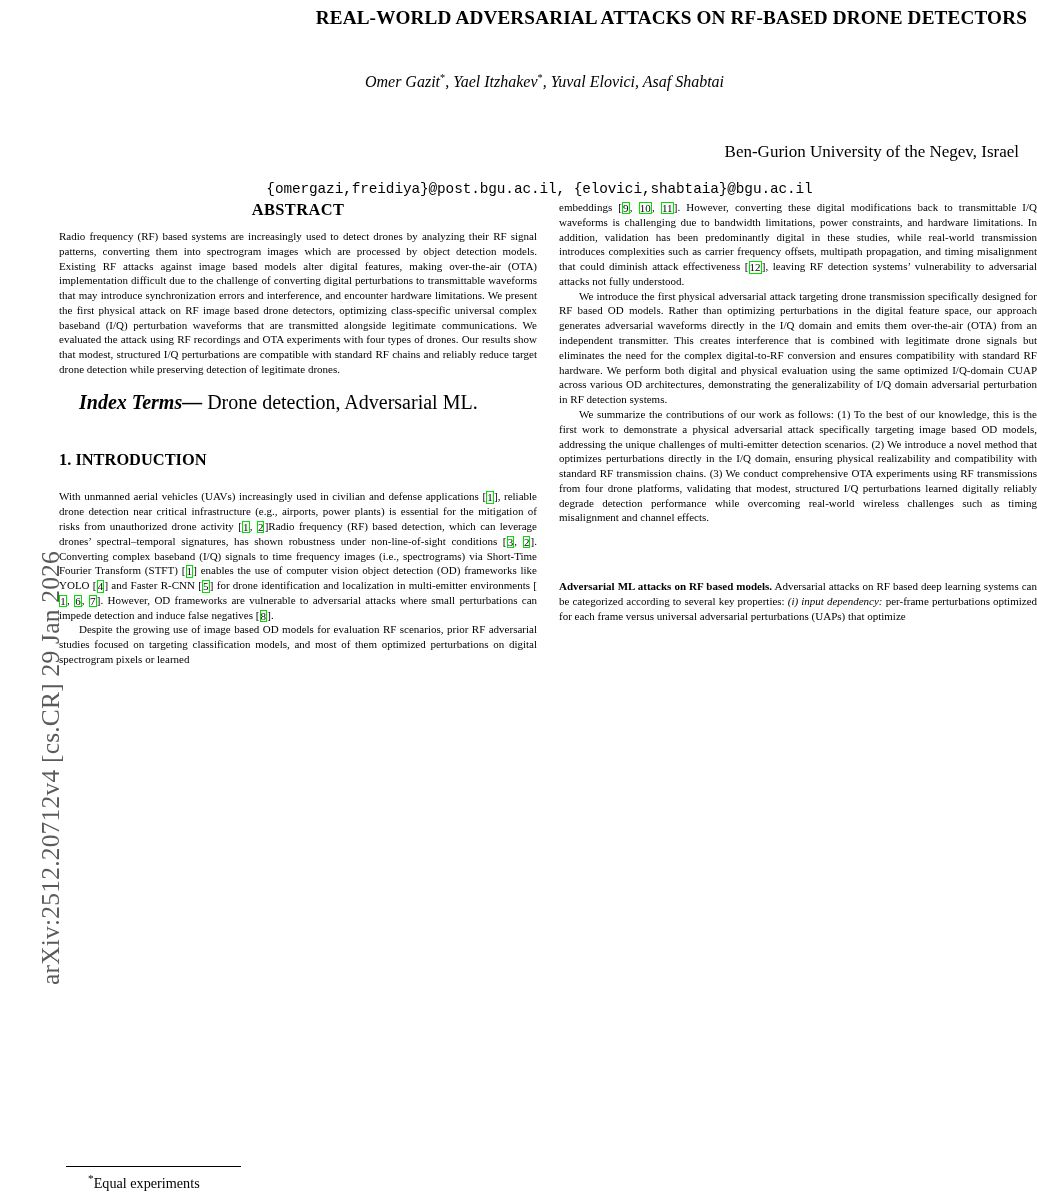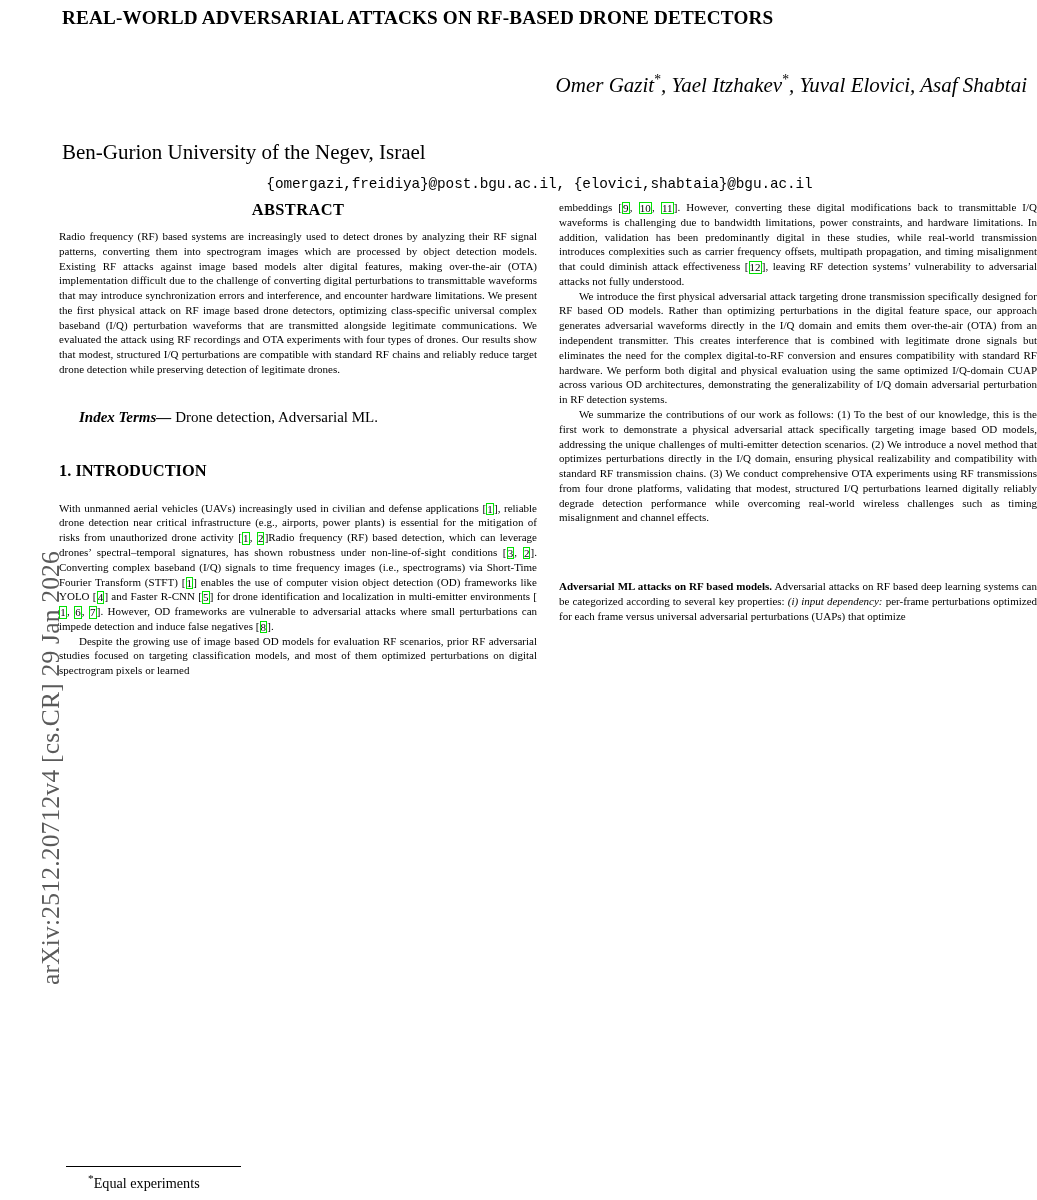--- a/index.html
+++ b/index.html
@@ -40,43 +40,43 @@
   
   #page {
     position: absolute;
     left: 52px;
     top: 0px;
     width: 985px;
     height: 1200px;
   }
 
   .title {
-    text-align: left;
+    text-align: right;
     font-weight: bold;
     font-size: 19.2px;
     letter-spacing: 0.15px;
     margin: 0;
     padding: 6px 10px 0 10px;
     line-height: 1.25;
   }
 
   .authors {
+    text-align: center;
+    font-style: italic;
+    font-size: 16px;
+    margin: 0;
+    padding: 42px 10px 0 10px;
+    line-height: 1.2;
+  }
+  .authors sup { font-size: 0.65em; font-style: normal; vertical-align: super; }
+
+  .affil {
     text-align: right;
-    font-style: italic;
-    font-size: 21px;
-    margin: 0;
-    padding: 42px 10px 0 10px;
-    line-height: 1.2;
-  }
-  .authors sup { font-size: 0.65em; font-style: normal; vertical-align: super; }
-
-  .affil {
-    text-align: left;
-    font-size: 21px;
-    margin: 0;
+    font-size: 17px;
+    margin: 8px;
     padding: 42px 10px 0 10px;
     line-height: 1.2;
   }
 
   .emails {
     text-align: center;
     font-family: "Liberation Mono", "DejaVu Sans Mono", monospace;
     font-size: 14.4px;
     margin: 0;
     padding: 11px 20px 0 10px;
@@ -121,22 +121,22 @@
     font-size: 11px;
     line-height: 1.345;
     text-align: justify;
     text-justify: inter-word;
     hyphens: none;
   }
   p.body + p.body { text-indent: 20px; }
   p.noindent { text-indent: 0 !important; }
 
   .idxterms {
-    margin: 30px 0 0 0;
-    font-size: 15px;
+    margin: 12px 0 0 0;
+    font-size: 20px;
     line-height: 1.345;
     text-align: justify;
     text-indent: 20px;
   }
   .idxterms b { font-weight: bold; font-style: italic; }
 
   .sp-before-sec { height: 34px; }
   .sp-after-sec  { height: 20px; }
 
   

